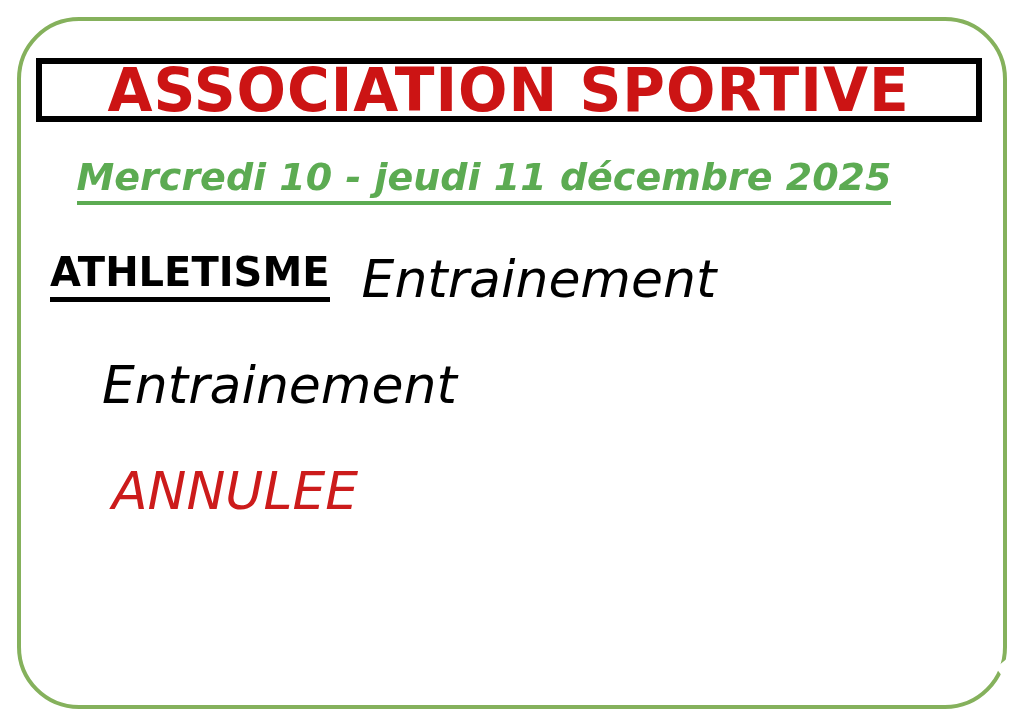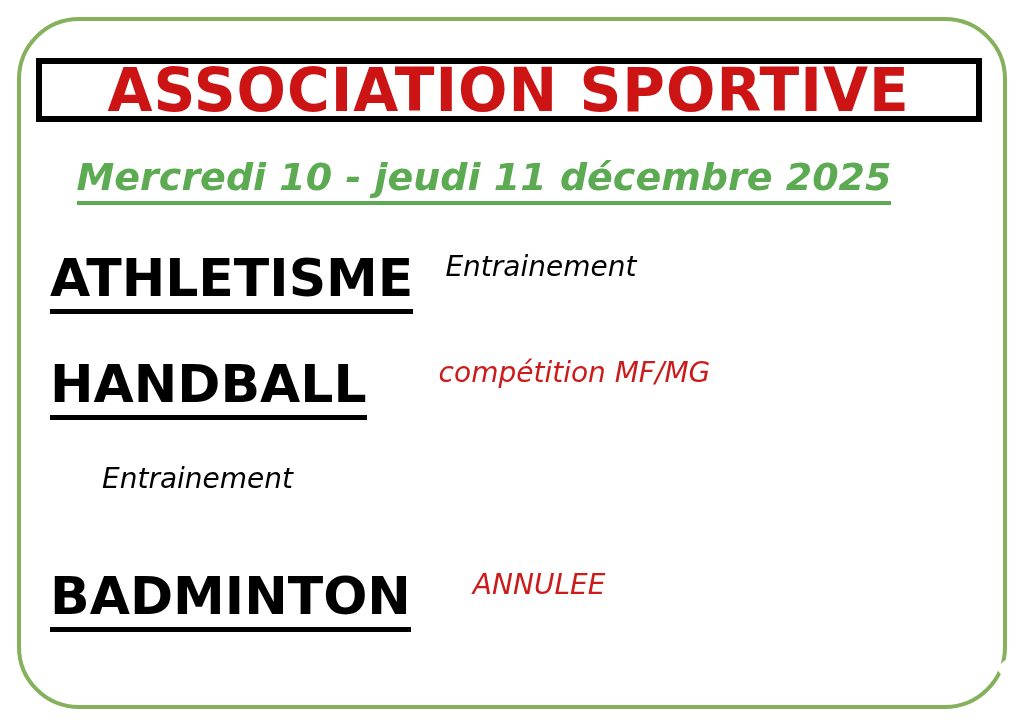--- a/index.html
+++ b/index.html
@@ -99,32 +99,32 @@
   }
   .row {
     height: 106px;
     display: flex;
     align-items: flex-start;
     white-space: nowrap;
   }
   .row-label {
     font-family: "DejaVu Sans", sans-serif;
     font-weight: bold;
-    font-size: 52px;
+    font-size: 40px;
     color: #000000;
     line-height: 1;
     border-bottom: 5px solid #000000;
     padding-bottom: 5px;
     letter-spacing: 0px;
     display: inline-block;
   }
   .row-value {
     font-family: "DejaVu Sans", sans-serif;
     font-style: italic;
-    font-size: 28px;
+    font-size: 52px;
     line-height: 1;
     padding-top: 1px;
     display: inline-block;
   }
   .row-value.black { color: #000000; }
   .row-value.red   { color: #cc1b1b; }
 
   .gap-32 { width: 32px; }
   .gap-52 { width: 52px; }
   .gap-62 { width: 62px; }
@@ -147,31 +147,25 @@
   </div>
 
   <div class="rows">
 
     <div class="row">
       <span class="row-label">ATHLETISME</span>
       <span class="gap-32"></span>
       <span class="row-value black">Entrainement</span>
     </div>
 
-    <div class="row">
-      <span class="row-label">HANDBALL</span>
-      <span class="gap-72"></span>
-      <span class="row-value red">compétition MF/MG</span>
-    </div>
 
     <div class="row">
       <span class="gap-52"></span>
       <span class="row-value black">Entrainement</span>
     </div>
 
     <div class="row">
-      <span class="row-label">BADMINTON</span>
       <span class="gap-62"></span>
       <span class="row-value red">ANNULEE</span>
     </div>
 
   </div>
 </div>
 
 </body></html>

